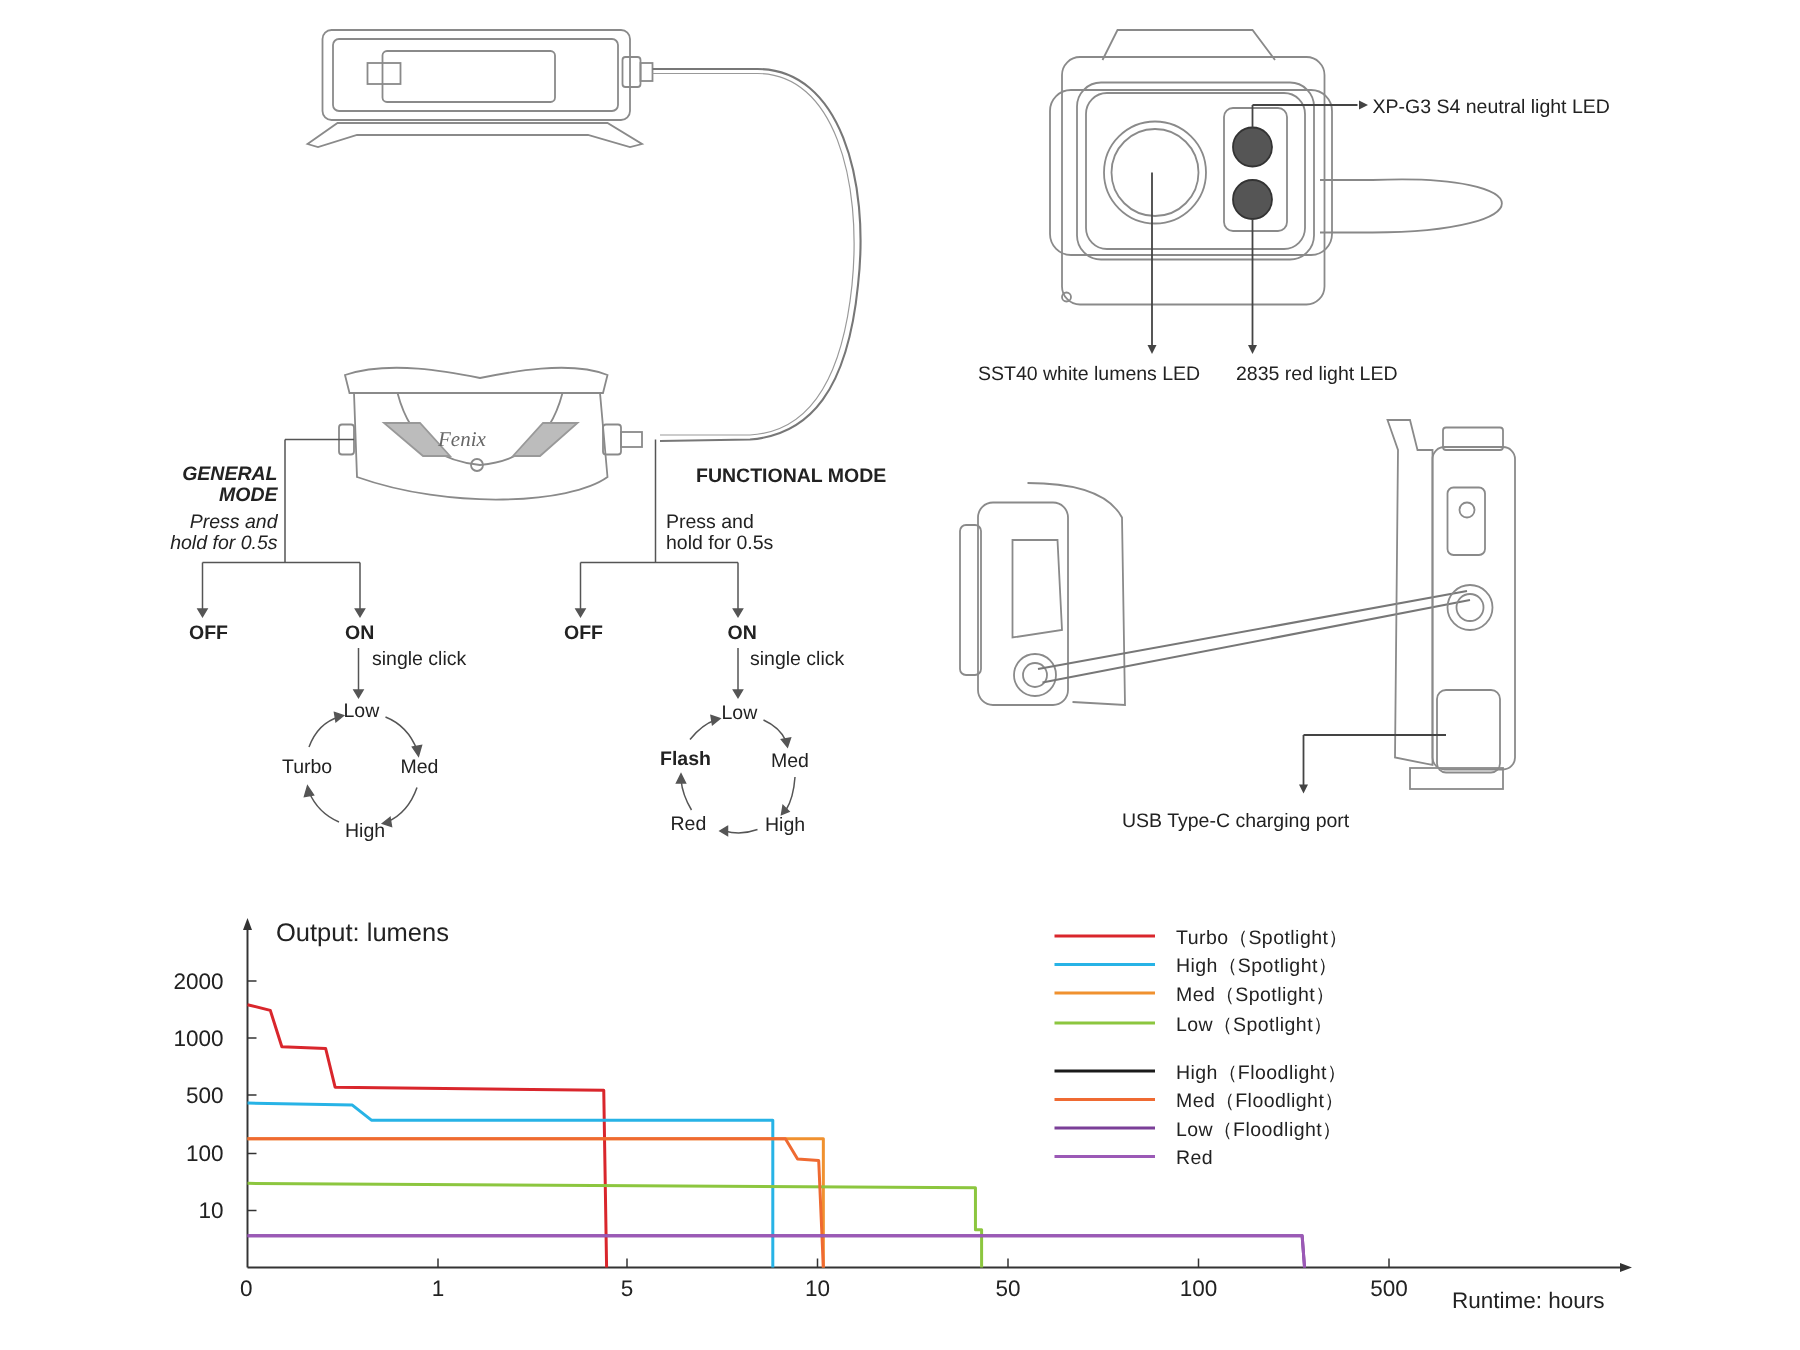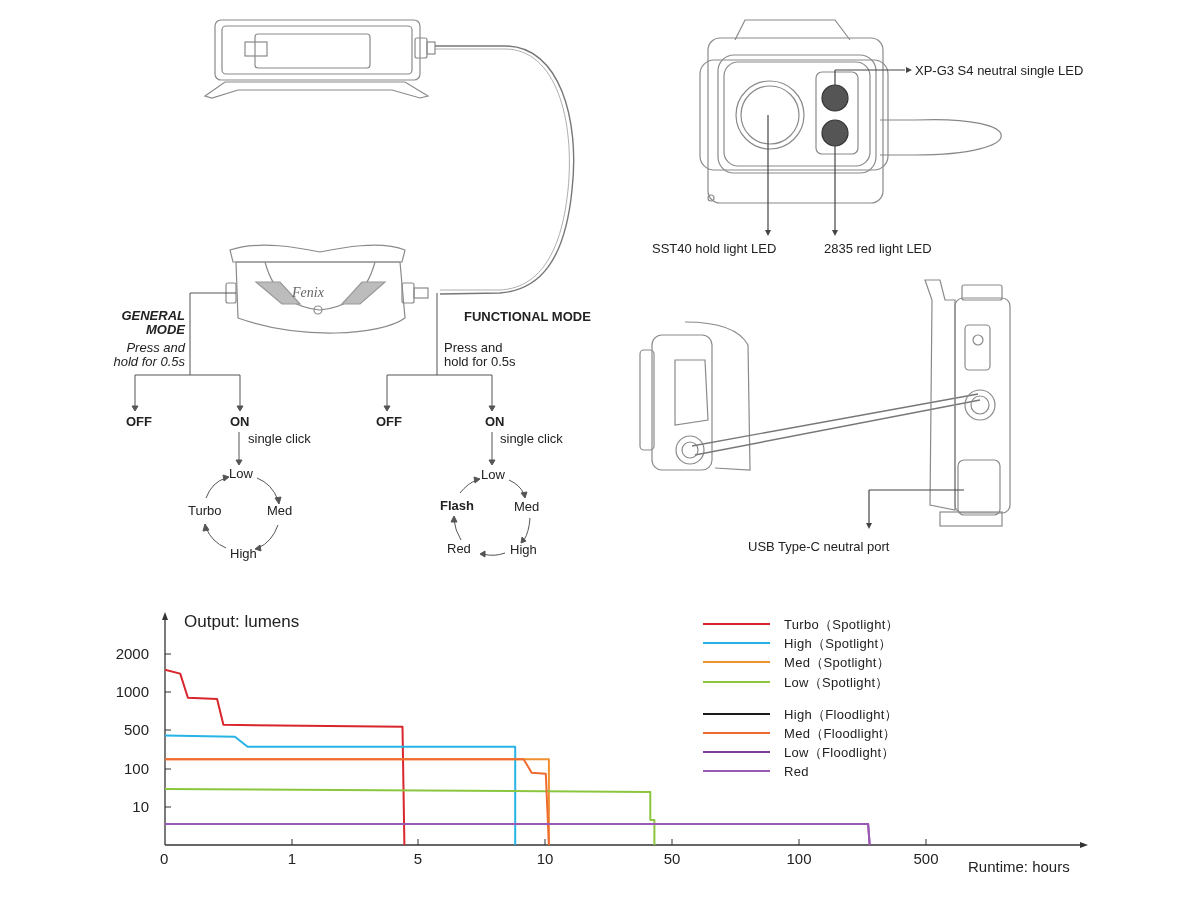--- a/index.html
+++ b/index.html
@@ -131,24 +131,24 @@
       <polygon points="522,537 521,543 526,541" fill="#555"></polygon>
     <path d="M505 553 Q494 557 483 554"></path>
       <polygon points="485,551 480,554 485,557" fill="#555"></polygon>
     <path d="M461 540 Q455 530 454 520"></path>
       <polygon points="451,522 454,516 457,522" fill="#555"></polygon>
     <path d="M460 493 Q468 483 477 480"></path>
       <polygon points="474,477 480,479 475,483" fill="#555"></polygon>
   </g>
 </svg>
 
-<div class="abs lbl" style="left:915px;top:63px;">XP-G3 S4 neutral single LED</div>
-<div class="abs lbl" style="left:652px;top:241px;">SST40 hold light LED</div>
+<div class="abs lbl" style="left:915px;top:63px;">XP-G3 S4 neutral light LED</div>
+<div class="abs lbl" style="left:652px;top:241px;">SST40 white lumens LED</div>
 <div class="abs lbl" style="left:824px;top:241px;text-align:right;">2835 red light LED</div>
-<div class="abs lbl" style="left:748px;top:539px;">USB Type-C neutral port</div>
+<div class="abs lbl" style="left:748px;top:539px;">USB Type-C charging port</div>
 
 <div class="abs lbl bold right" style="left:100px;top:309px;width:85px;line-height:14px;">
   <div>GENERAL</div>
   <div>MODE</div>
 </div>
 <div class="abs lbl right" style="left:90px;top:341px;width:95px;line-height:14px;">
   <div>Press and</div>
   <div>hold for 0.5s</div>
 </div>
 <div class="abs lbl bold" style="left:126px;top:414px;">OFF</div>

